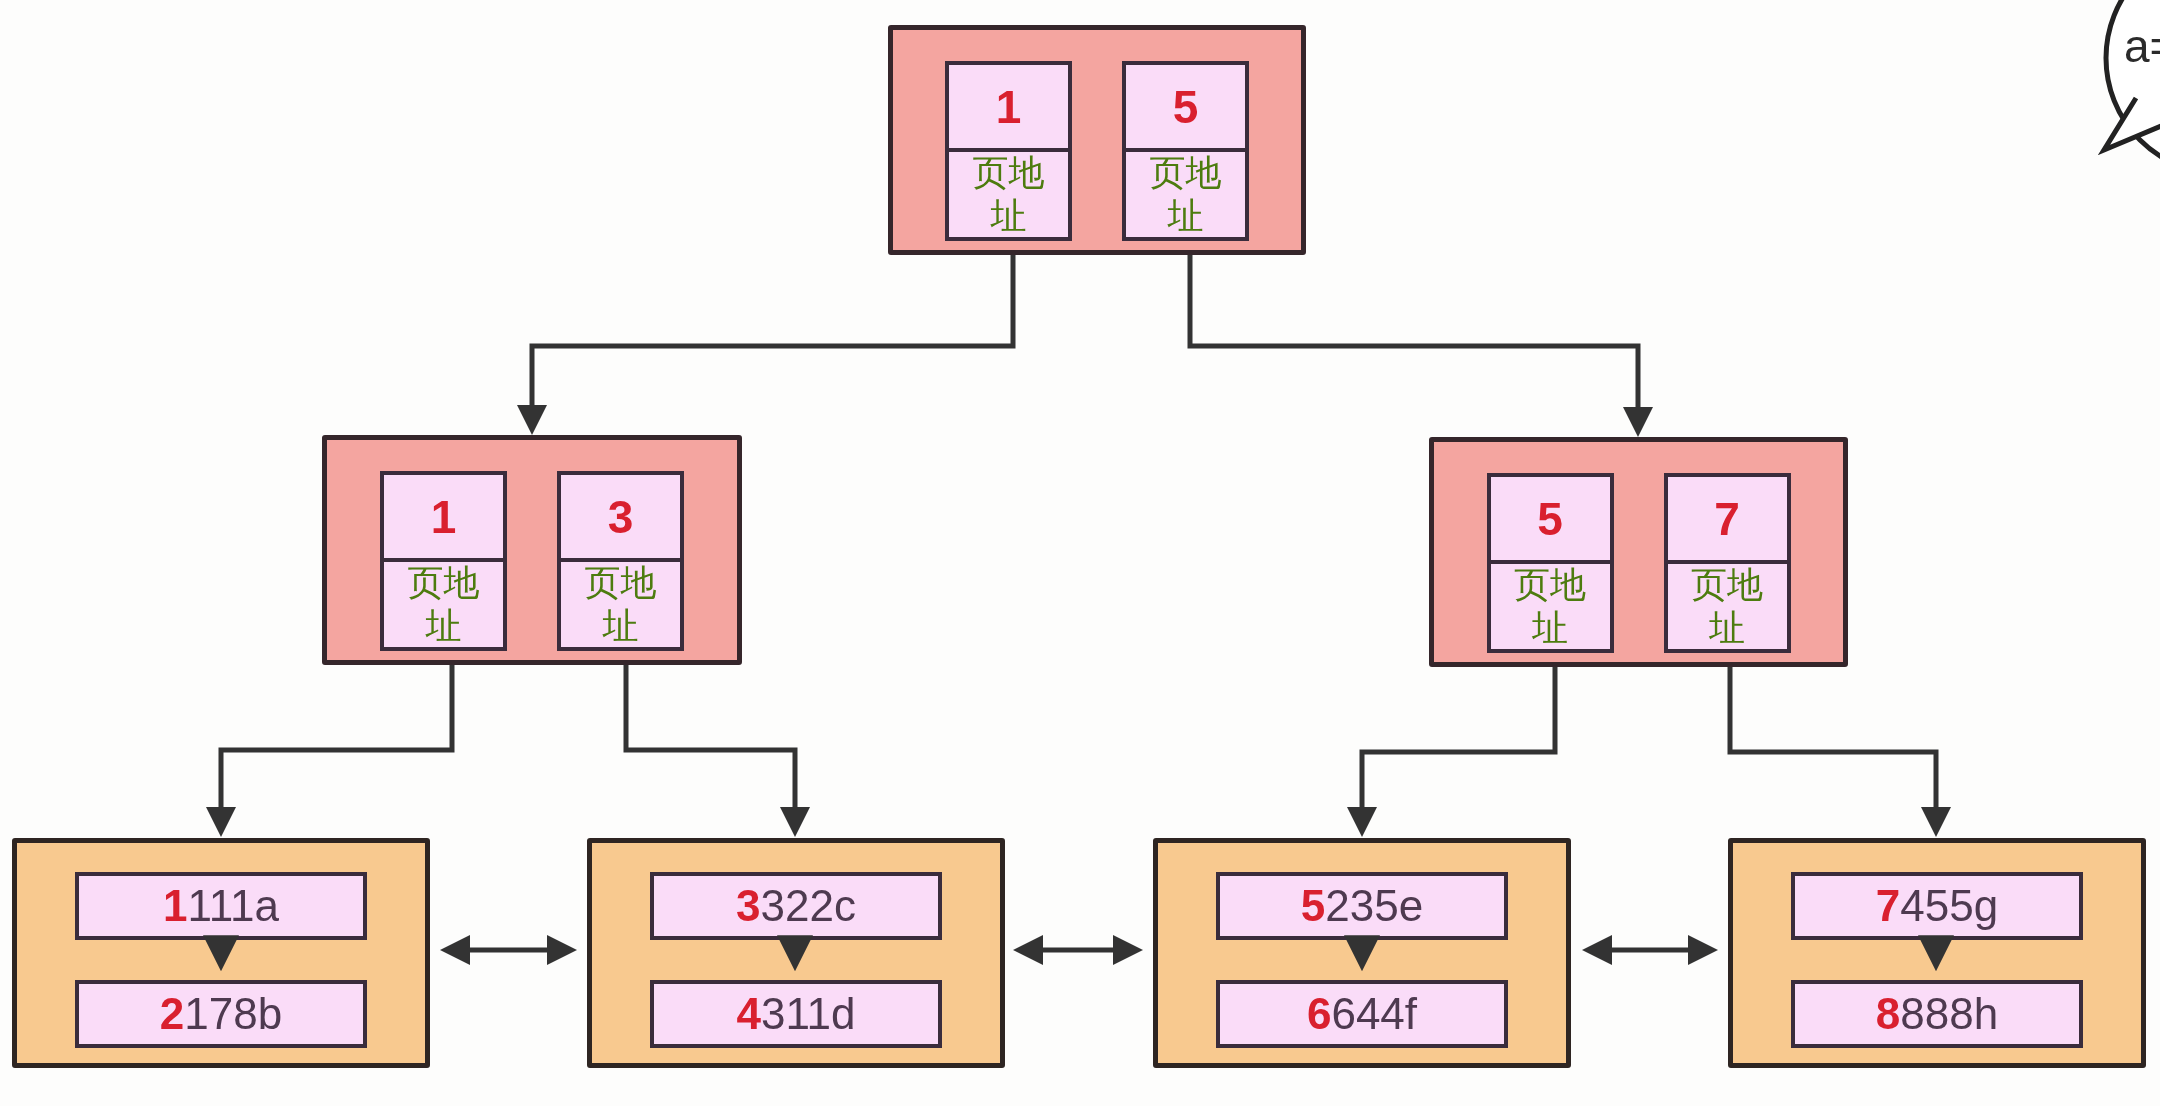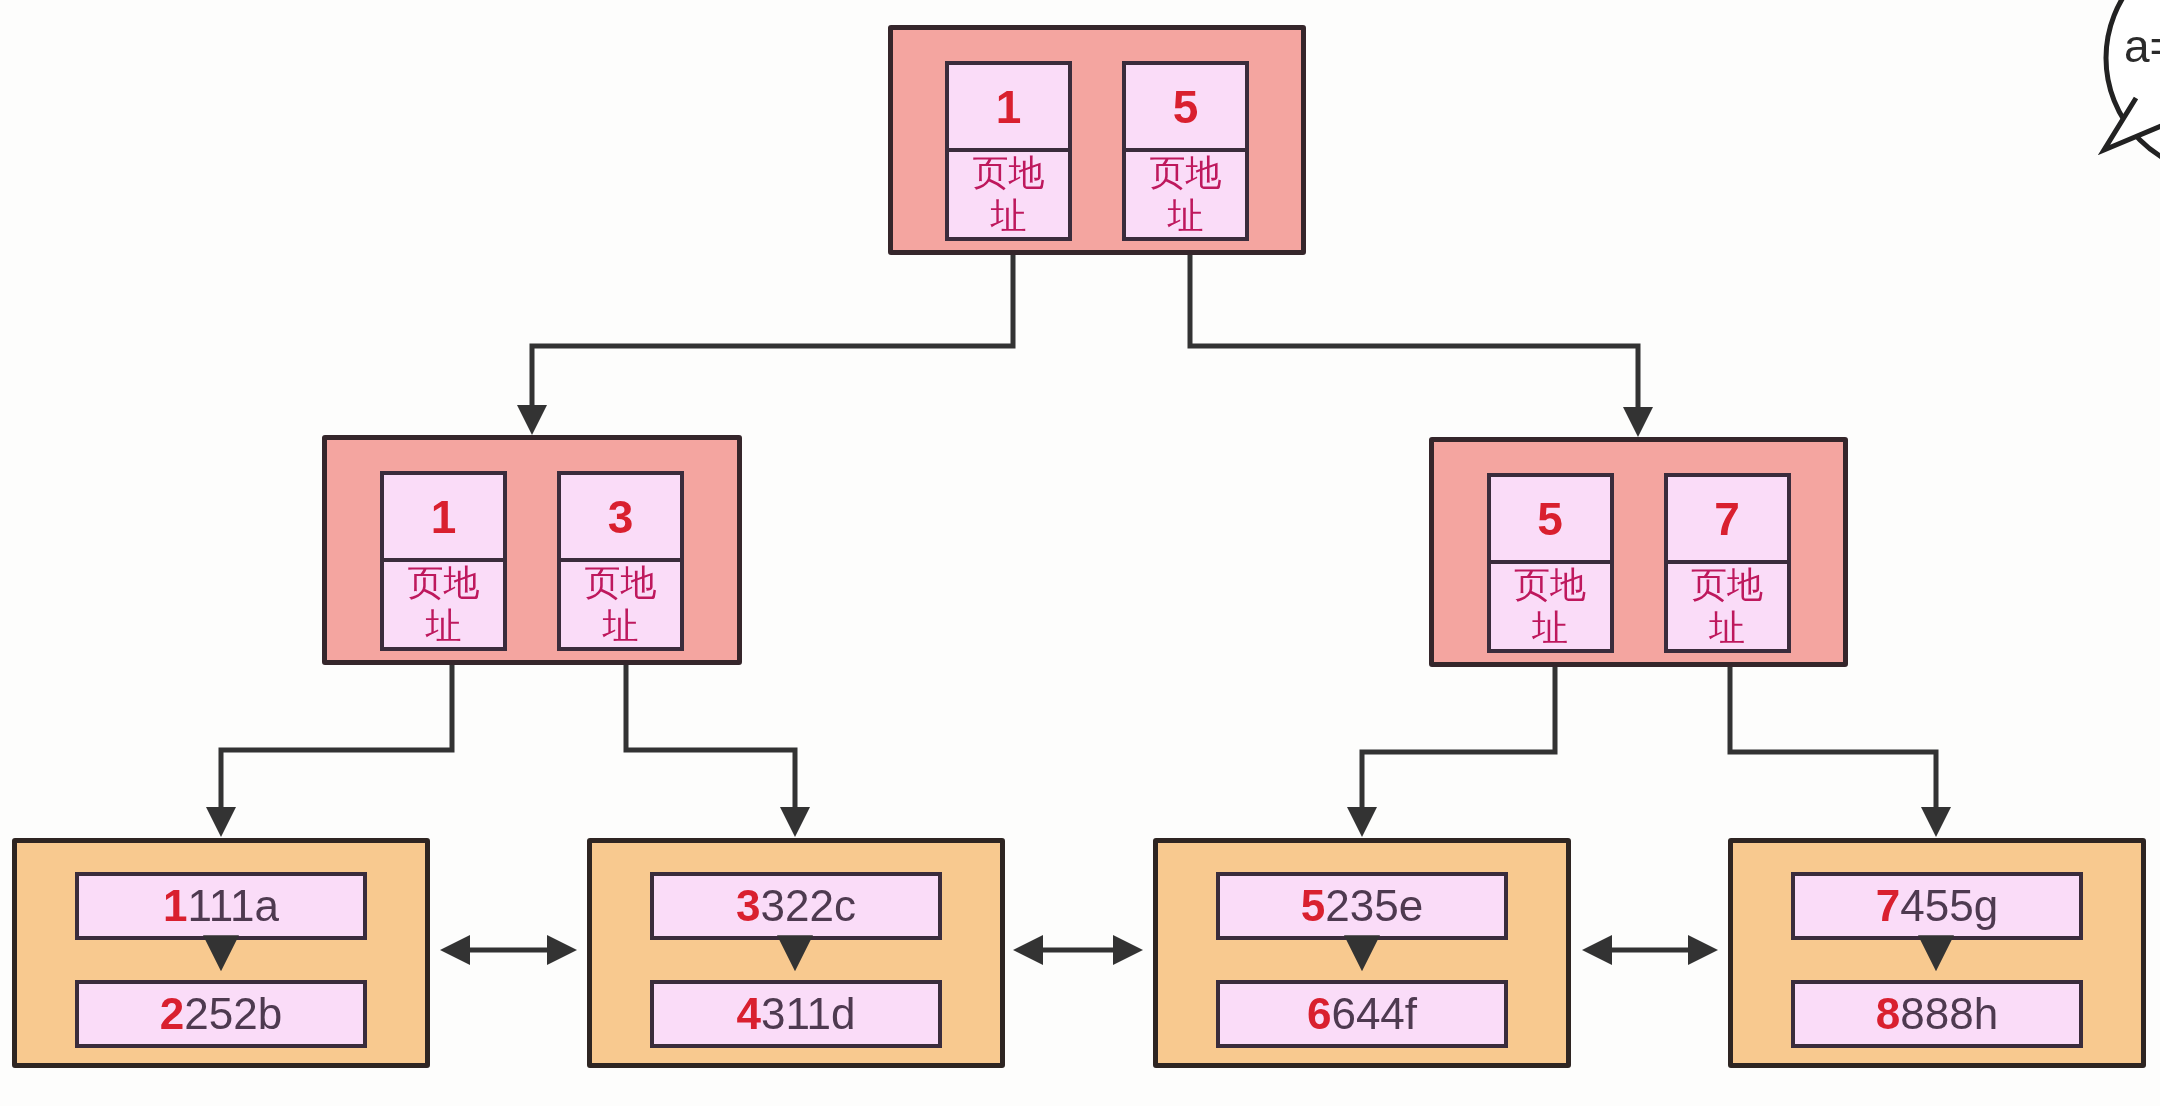--- a/index.html
+++ b/index.html
@@ -34,21 +34,21 @@
   .cell-key{
     height:86px;
     display:flex;align-items:center;justify-content:center;
     font-size:46px;font-weight:bold;color:#d9202f;
   }
   .cell-label{
     flex:1;
     border-top:4px solid #3a2c3c;
     display:flex;align-items:center;justify-content:center;
     text-align:center;
-    font-size:36px;line-height:1.18;color:#be185d;
+    font-size:36px;line-height:1.18;color:#4d7c0f;
     padding:0 17px;
     word-break:break-all;
   }
 
   
   .leaf-box{
     position:absolute;
     box-sizing:border-box;
     width:418px;height:230px;
     background:#f8c98f;
@@ -109,21 +109,21 @@
     </div>
   </div>
 
   <div class="leaf-box" style="left:12px;top:838px;">
     <div class="leaf-row row-top">
       <span class="row-key">1</span>
         <span class="row-rest">111a</span>
     </div>
     <div class="leaf-row row-bottom">
       <span class="row-key">2</span>
-        <span class="row-rest">252b</span>
+        <span class="row-rest">178b</span>
     </div>
   </div>
 
   <div class="leaf-box" style="left:587px;top:838px;">
     <div class="leaf-row row-top">
       <span class="row-key">3</span>
         <span class="row-rest">322c</span>
     </div>
     <div class="leaf-row row-bottom">
       <span class="row-key">4</span>

